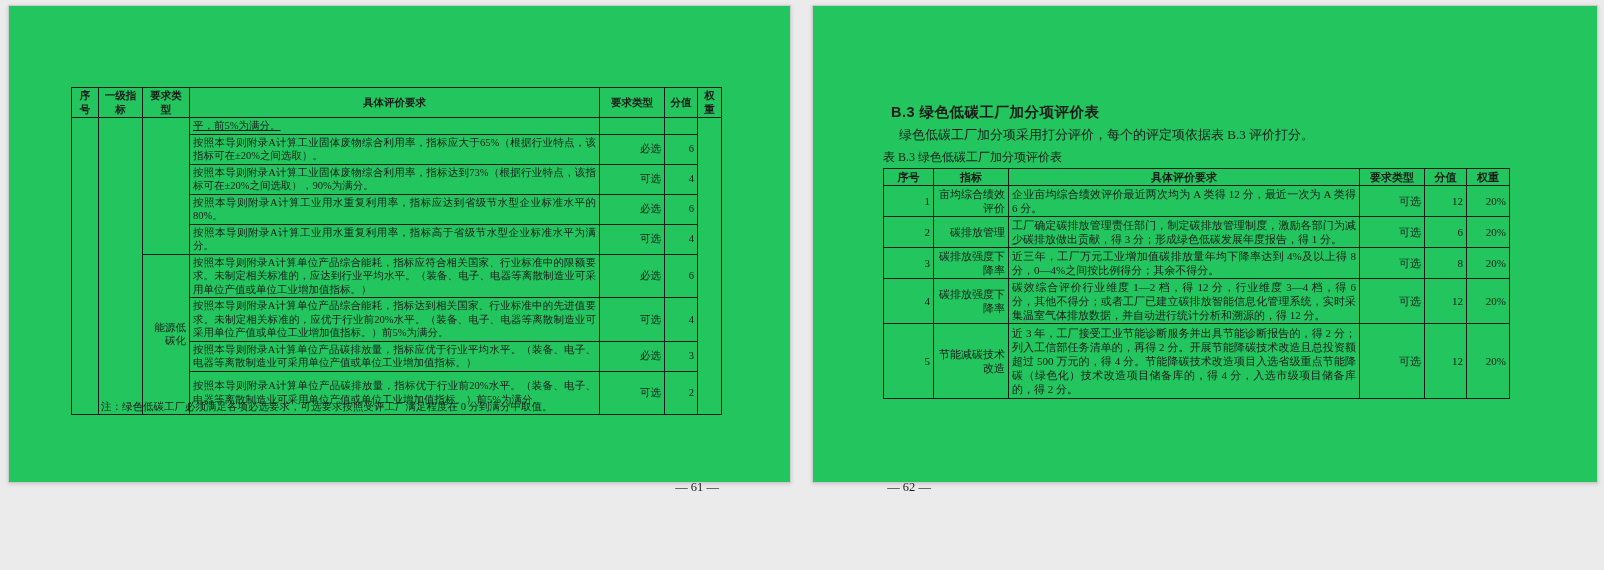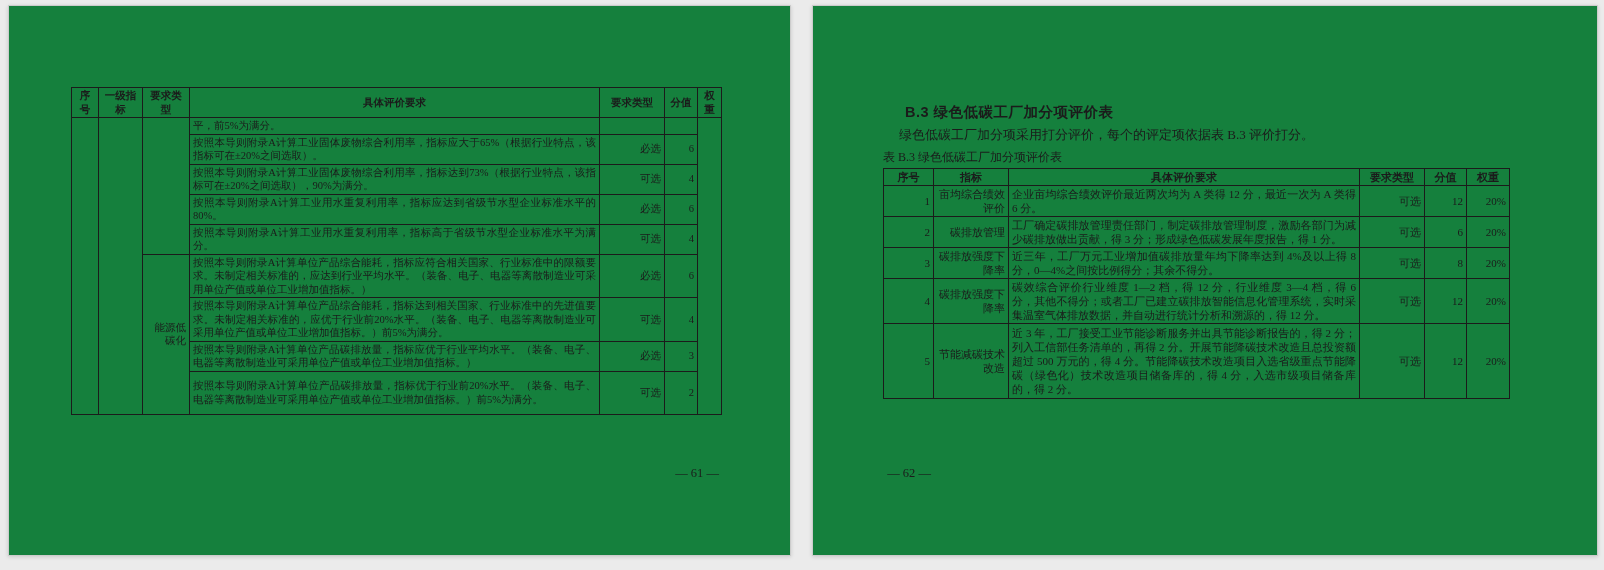--- a/index.html
+++ b/index.html
@@ -6,22 +6,22 @@
   html,body { width:1604px; height:570px; overflow:hidden; }
   body {
     background:#ebebeb;
     font-family:"Liberation Serif","DejaVu Serif",serif;
     color:#1b1b1b;
     position:relative;
   }
   .page {
     position:absolute;
     top:5px;
-    height:551px;
-    background:#15803d;
+    height:478px;
+    background:#22c55e;
     border:1px solid #cccccc;
     box-shadow:0 1px 4px rgba(0,0,0,0.15);
   }
   .page-left  { left:8px;   width:783px; }
   .page-right { left:812px; width:786px; }
 
   table {
     border-collapse:collapse;
     table-layout:fixed;
     position:absolute;
@@ -34,46 +34,46 @@
     padding:1px 3px;
     overflow:hidden;
   }
   th { font-weight:bold; text-align:center; }
   td.c { text-align:right; }
   td.req { text-align:justify; text-justify:inter-ideograph; }
 
   
   .tbl-left { left:62px; top:81px; width:650px; border:1.5px solid #1b1b1b; }
   .tbl-left tr.hdr   { height:15px; }
-  .tbl-left tr.r1    { height:12px; }
+  .tbl-left tr.r1    { height:12px;text-decoration:underline; }
   .tbl-left tr.r2l   { height:30px;margin-top:48px; }
   .tbl-left tr.r3l   { height:43px; }
 
   
   .tbl-right { left:70px; top:162px; width:626px; border:1.5px solid #1b1b1b; }
   .tbl-right tr.hdr { height:16px; }
   .tbl-right td, .tbl-right th { font-size:11px; line-height:14px; }
   .tbl-right tr.rr1 { height:30px; }
   .tbl-right tr.rr2 { height:29px; }
   .tbl-right tr.rr3 { height:43px; }
   .tbl-right tr.rr4 { height:75px; }
 
   .note {
     position:absolute; left:92px; top:394px; width:620px;
     font-size:10.5px; line-height:14px;
   }
   .page-num {
-    position:absolute; top:460px; width:120px;
+    position:absolute; top:474px; width:120px;
     text-align:center; font-size:12.5px;
   }
   .page-num-left  { left:628px; }
   .page-num-right { left:36px; }
 
   .b3-heading {
-    position:absolute; left:92px; top:97px;
+    position:absolute; left:78px; top:97px;
     font-family:"Liberation Sans","DejaVu Sans",sans-serif;
     font-weight:bold; font-size:14.5px; letter-spacing:0.5px;
   }
   .b3-para {
     position:absolute; left:86px; top:121px; width:620px;
     font-size:13px; line-height:16px;
   }
   .tbl-caption {
     position:absolute; left:70px; top:143px; width:626px;
     text-align:left; font-size:12px;
@@ -150,20 +150,21 @@
       <td class="c">3</td>
     </tr>
     <tr class="r3l">
       <td class="req">按照本导则附录A计算单位产品碳排放量，指标优于行业前20%水平。（装备、电子、电器等离散制造业可采用单位产值或单位工业增加值指标。）前5%为满分。</td>
       <td class="c">可选</td>
       <td class="c">2</td>
     </tr>
   </tbody>
     </table>
 
+  <div class="note">注：绿色低碳工厂必须满足各项必选要求，可选要求按照受评工厂满足程度在 0 分到满分中取值。</div>
   <div class="page-num page-num-left">— 61 —</div>
 </div>
 
 <div class="page page-right">
 
   <div class="b3-heading">B.3  绿色低碳工厂加分项评价表</div>
   <div class="b3-para">绿色低碳工厂加分项采用打分评价，每个的评定项依据表 B.3 评价打分。</div>
   <div class="tbl-caption">表 B.3  绿色低碳工厂加分项评价表</div>
 
   <table class="tbl-right">

